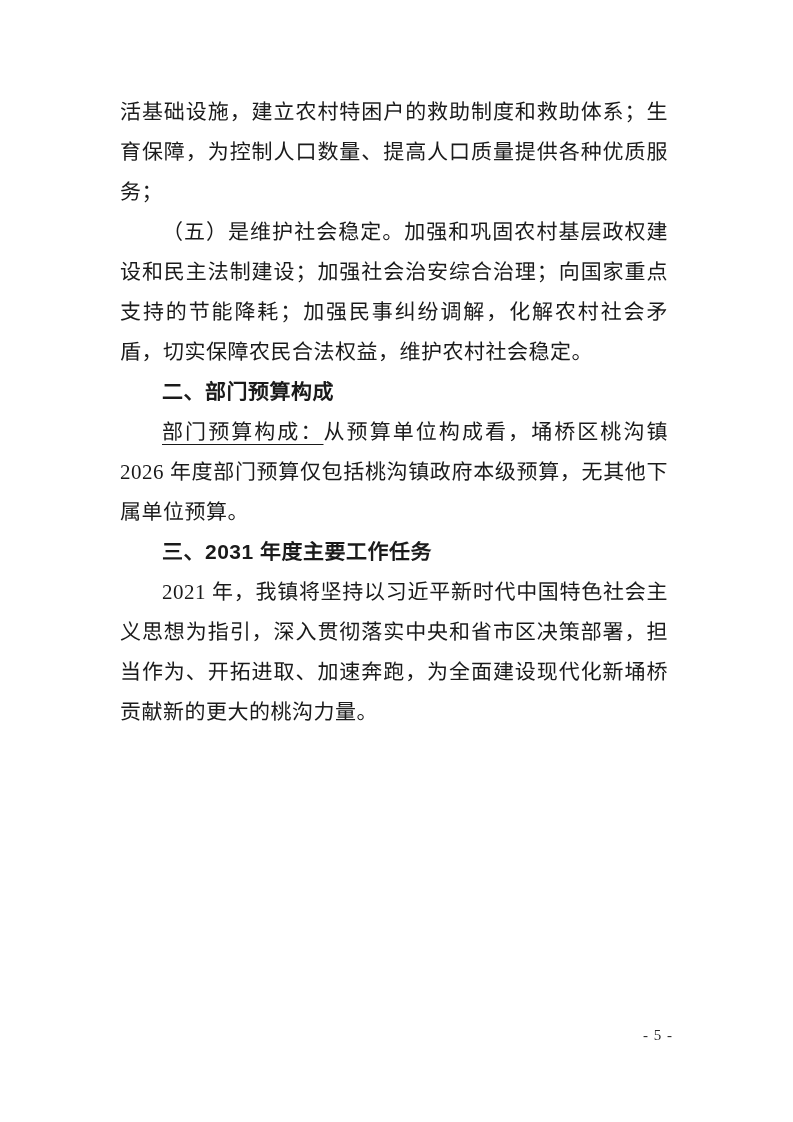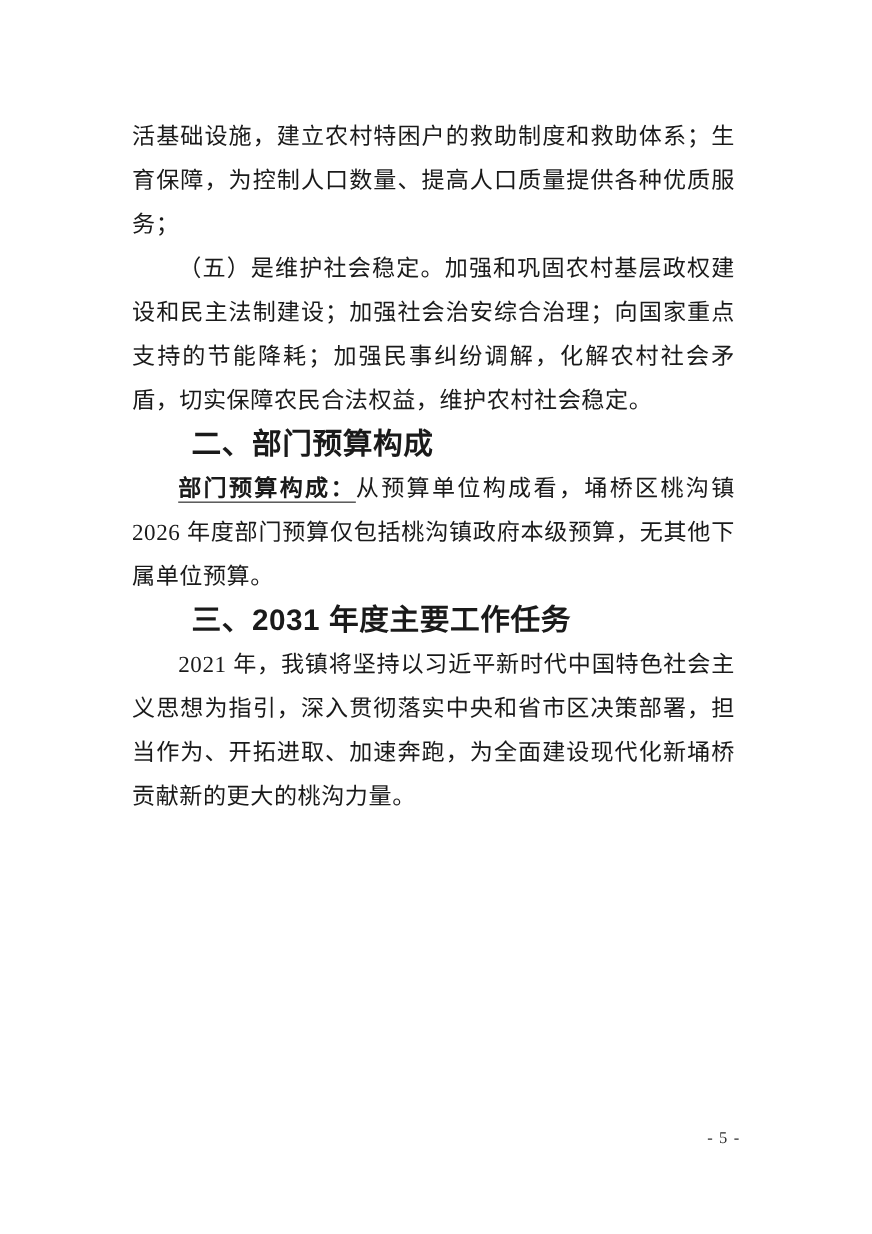--- a/index.html
+++ b/index.html
@@ -12,49 +12,48 @@
     width: 793px;
     height: 1122px;
     background: #ffffff;
     overflow: hidden;
     font-family: "Liberation Serif", "DejaVu Serif", serif;
     color: #1a1a1a;
   }
   .content {
     position: absolute;
     left: 120px;
-    top: 104px;
+    top: 92px;
     width: 548px;
   }
   .para {
     margin: 0;
     font-size: 21px;
     line-height: 40px;
     text-align: justify;
     text-justify: inter-character;
     text-indent: 2em;
     letter-spacing: 0.5px;
   }
   .para.no-indent {
     text-indent: 0;
   }
   .heading {
     margin: 0;
-    font-size: 27px;
+    font-size: 21px;
     line-height: 40px;
     font-weight: 700;
     text-indent: 2em;
     font-family: "Liberation Sans", "DejaVu Sans", sans-serif;
     letter-spacing: 0.5px;
   }
   .underline-lead {
     text-decoration: underline;
     text-decoration-thickness: 1px;
     text-underline-offset: 5px;
-    font-weight: bold;
   }
   .page-number {
     position: absolute;
     top: 1026px;
     right: 120px;
     font-size: 15px;
     line-height: 18px;
     letter-spacing: 1px;
     color: #2a2a2a;
     font-family: "Liberation Serif", "DejaVu Serif", serif;

